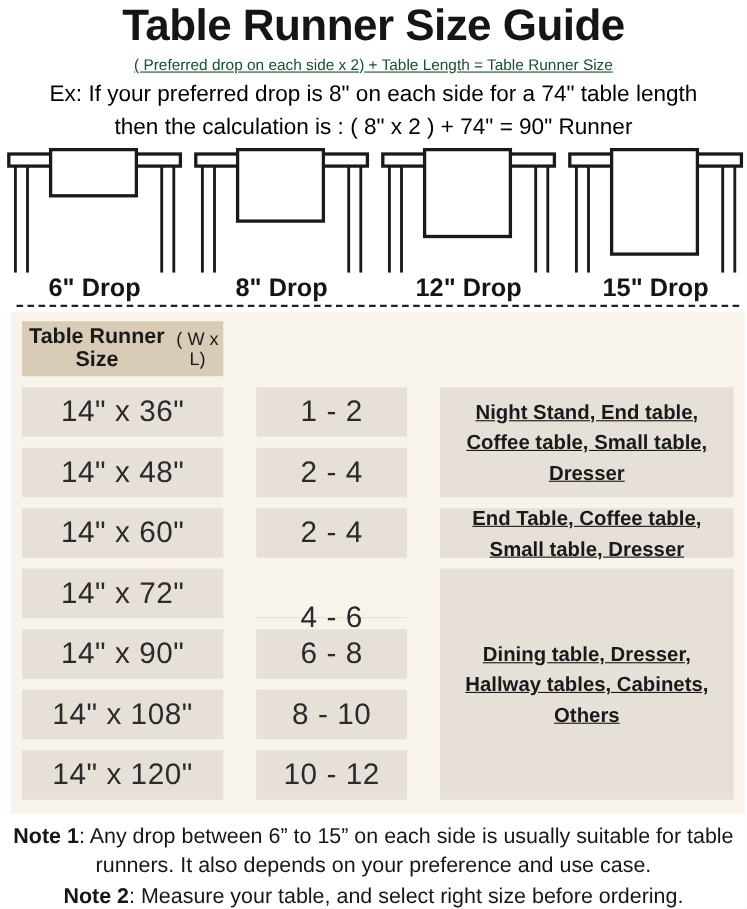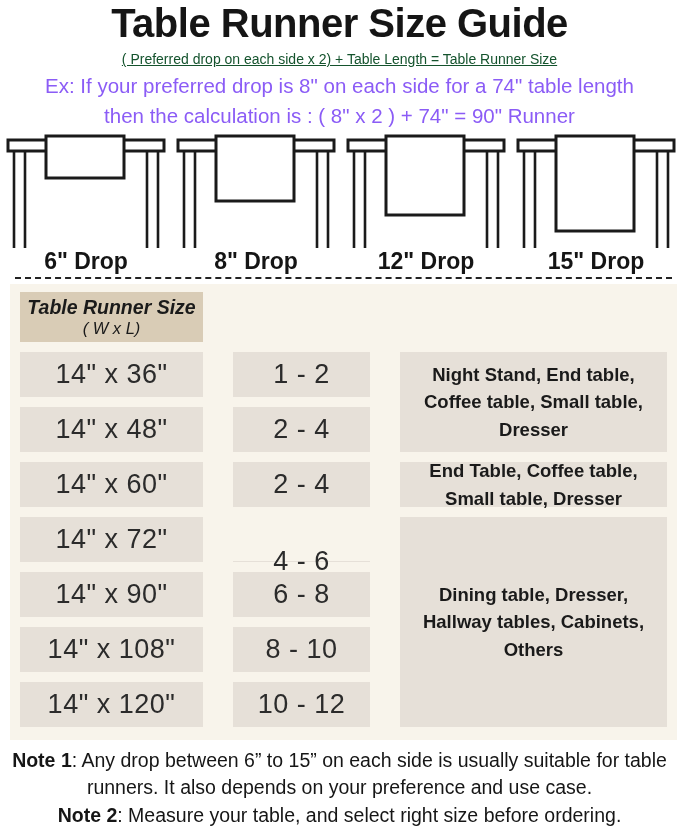--- a/index.html
+++ b/index.html
@@ -12,21 +12,21 @@
 
   
   h1.title{
     margin:0;padding-top:2px;text-align:center;
     font-size:40px;font-weight:700;letter-spacing:-0.5px;line-height:1.05;color:#151515;
   }
   p.formula{
     margin:7px 0 0;text-align:center;font-size:14px;line-height:1.2;color:#14532d;text-decoration:underline;
   }
   p.example{
-    margin:6px 0 0;text-align:center;font-size:20.5px;line-height:1.2;color:#8b5cf6;
+    margin:6px 0 0;text-align:center;font-size:20.5px;line-height:1.2;color:#000000;
   }
 
   
   .figures{
     margin-top:5px;display:flex;justify-content:space-between;padding:0 1px;
   }
   .figure{width:170px;display:flex;flex-direction:column;align-items:center;}
   .fig-svg{width:170px;height:114px;display:block;}
   .ln{fill:#ffffff;stroke:#1a1a1a;stroke-width:3;}
   .lg{stroke:#1a1a1a;stroke-width:2.6;}
@@ -41,32 +41,32 @@
   .panel{
     margin:5px 2px 0 10px;background:#f8f4eb;
     padding:8px 10px 13px 10px;
     display:grid;
     grid-template-columns:183px 137px 1fr;
     grid-template-rows:50px repeat(7,45px);
     column-gap:30px;row-gap:10px;
     box-sizing:border-box;
   }
   .hcell{
-    background:#d9ccb6;display:flex;flex-direction:column;align-items:center;justify-content:center;
-    font-weight:700;font-size:21px;color:#1a1a1a;text-align:center;line-height:1.1;font-style:italic;
+    background:#d9ccb6;display:flex;flex-direction:row;align-items:center;justify-content:center;
+    font-weight:700;font-size:21px;color:#1a1a1a;text-align:center;line-height:1.1;
   }
   .hcell .ht{font-weight:700;font-size:19.5px;}
   .hcell .hs{font-weight:400;font-size:16.5px;margin-top:1px;}
   .cell{
     background:#e6e0d8;display:flex;align-items:center;justify-content:center;
     font-size:27px;font-weight:400;color:#2b2b2b;letter-spacing:0.5px;
   }
   .tcell{
     font-size:18.5px;font-weight:700;color:#1a1a1a;text-align:center;
-    line-height:1.5;letter-spacing:0;padding:0 10px;
+    line-height:1.5;letter-spacing:0;padding:0 10px;text-decoration:underline;
   }
 
   
   .notes{margin-top:7px;text-align:center;font-size:19.5px;line-height:1.35;color:#161616;padding:0 4px;}
   .notes p{margin:0 0 2px;}
   .notes strong{font-weight:700;}
 </style>
 </head>
 <body>
 

